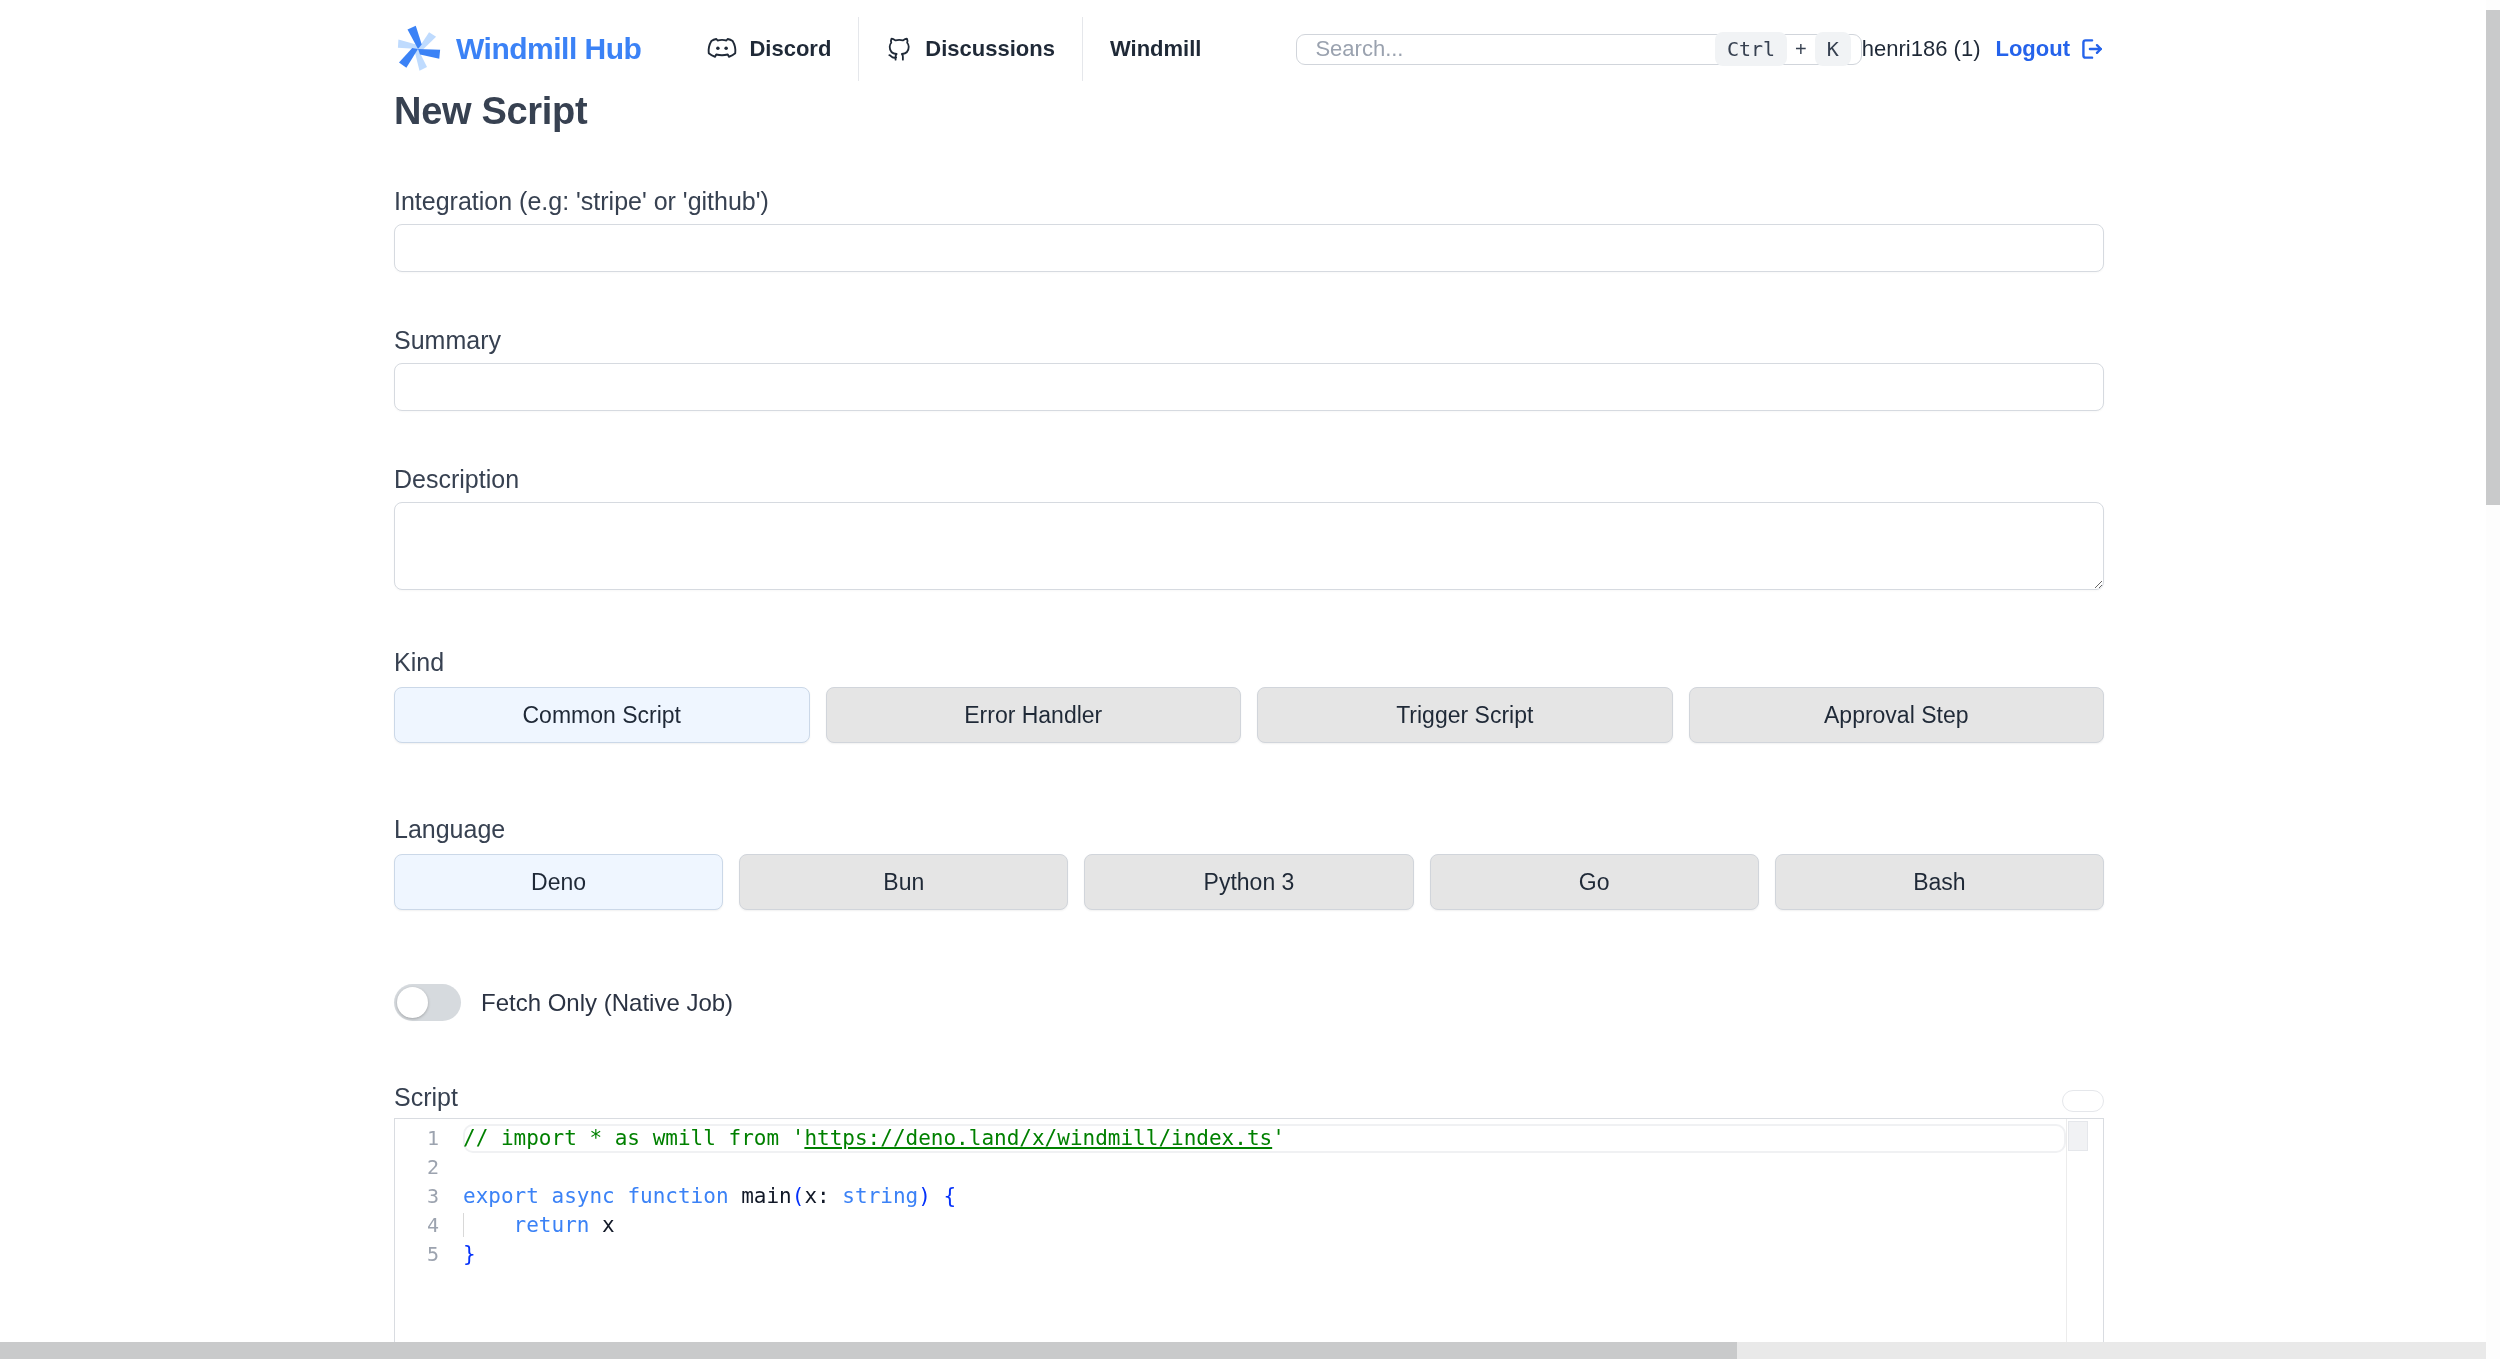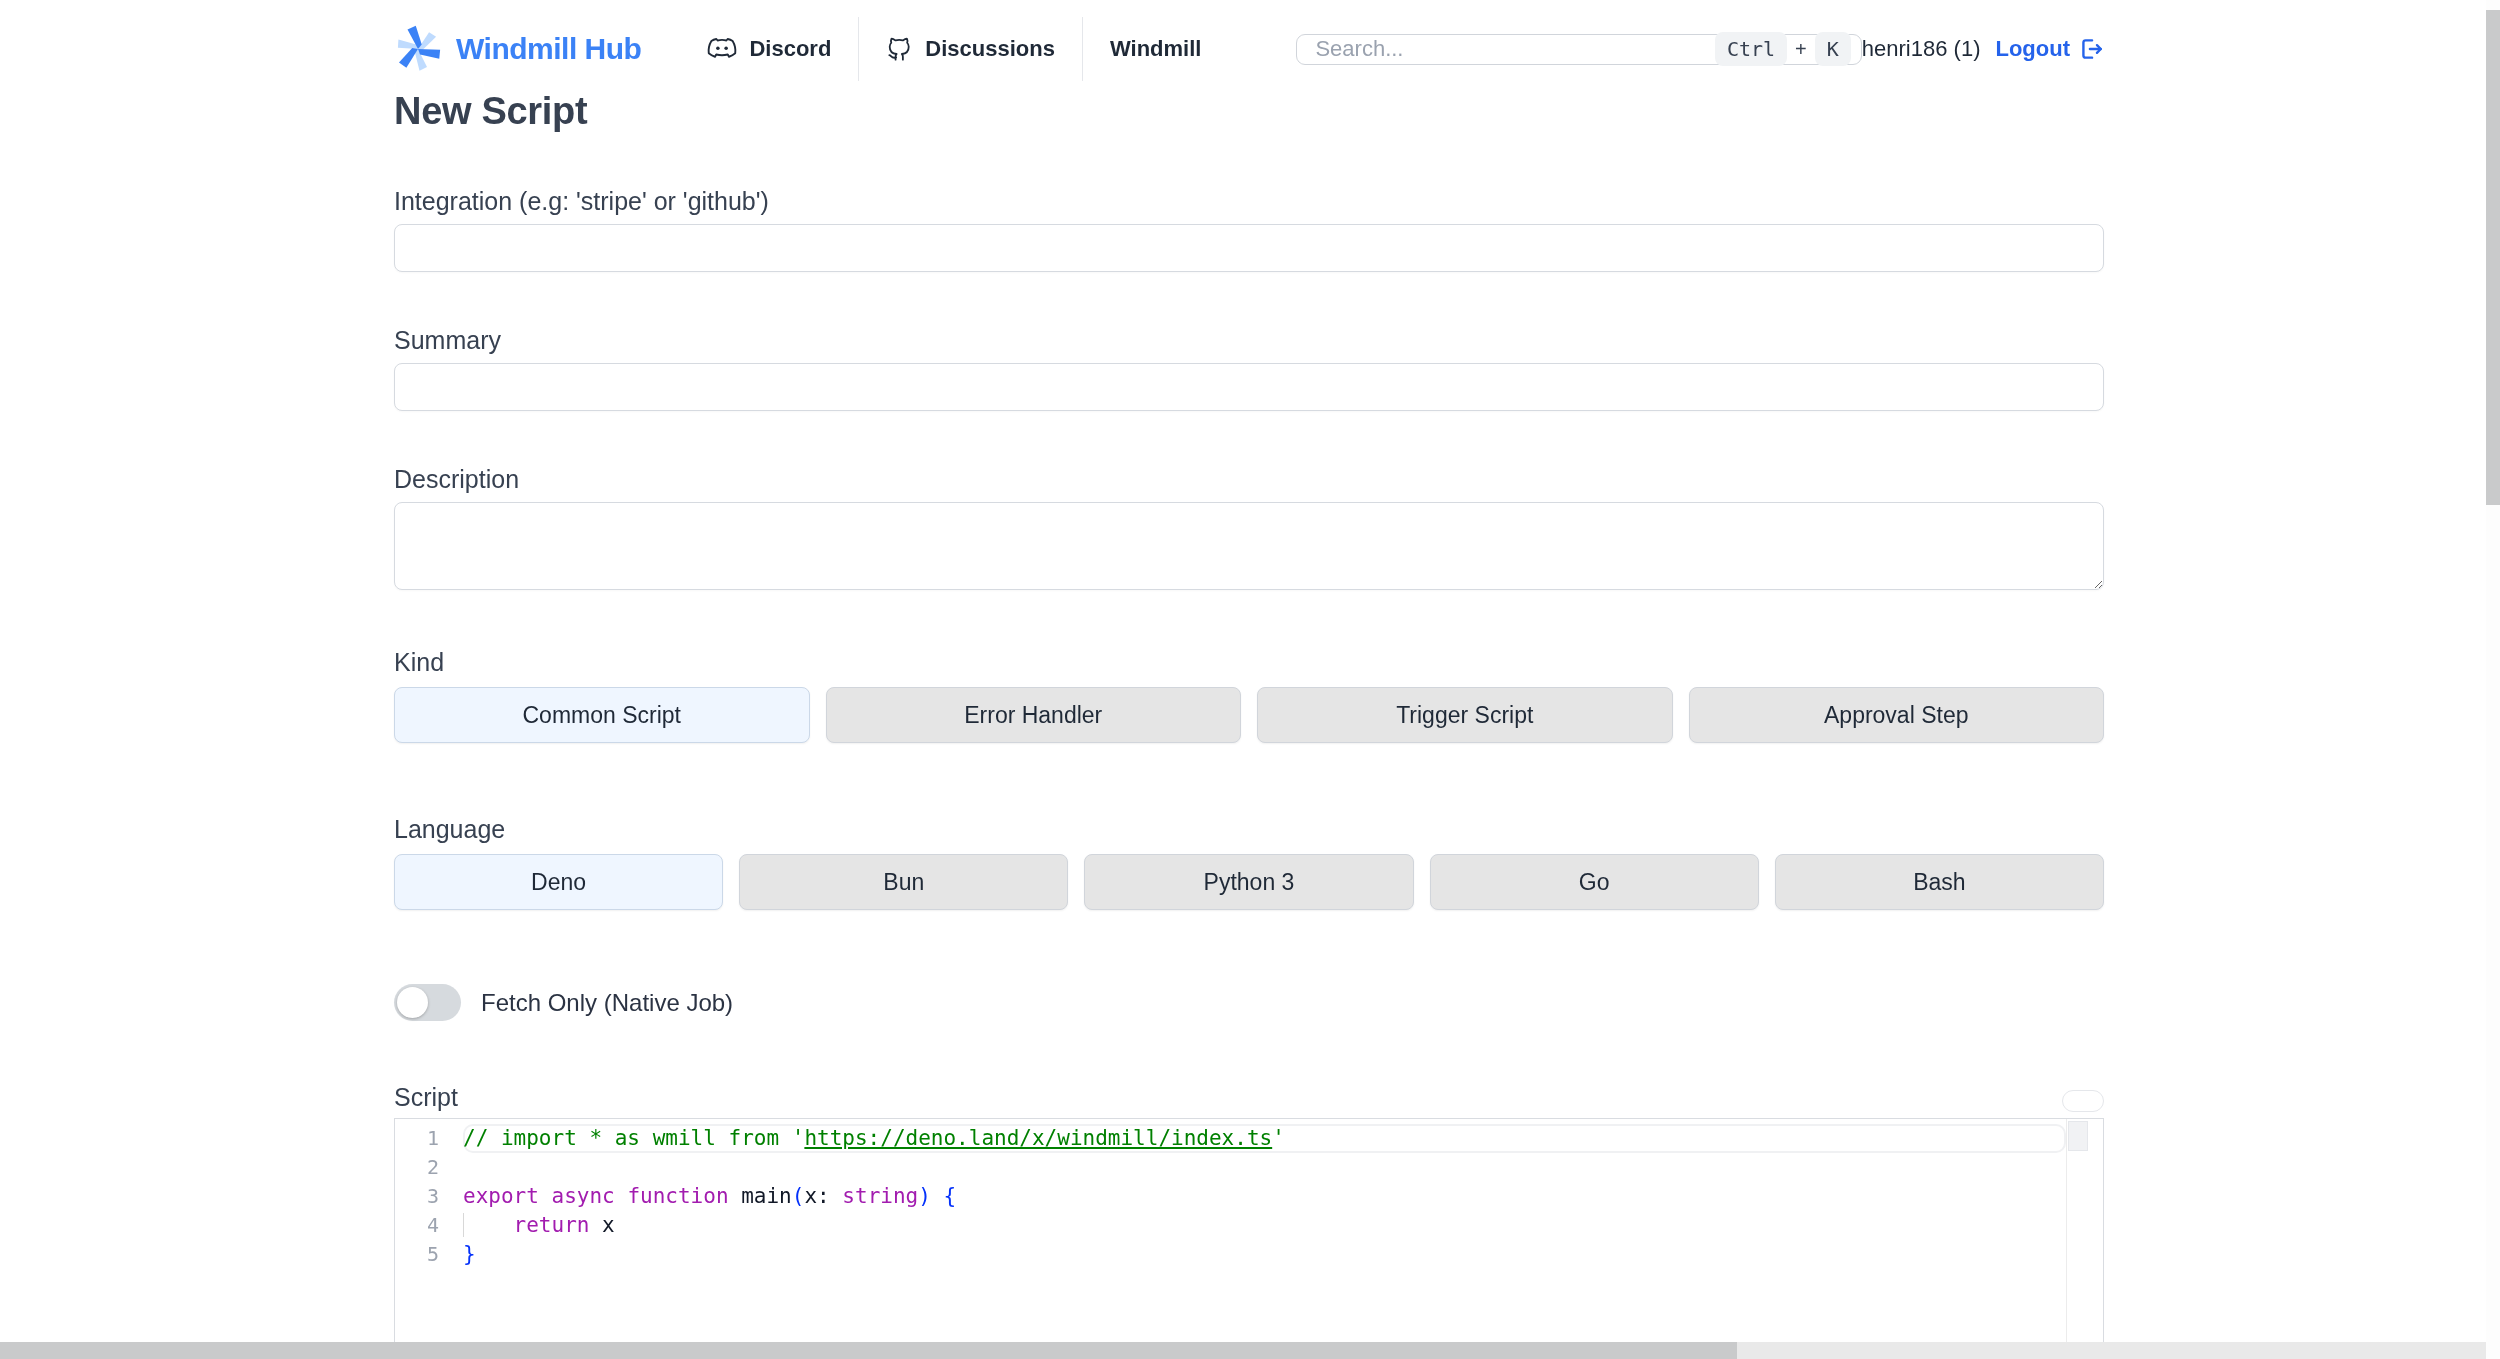--- a/index.html
+++ b/index.html
@@ -62,21 +62,21 @@
                  cursor:pointer; }
   .editor { margin-top:6px; border:1px solid #d9dce1; background:#fff; position:relative; height:620px;
             font-family:"DejaVu Sans Mono", monospace; overflow:hidden; }
   .code-area { position:absolute; left:0; right:37px; top:0; bottom:0; padding-top:5px; }
   .code-line { display:flex; height:29px; line-height:29px; font-size:21px; }
   .line-no { width:44px; text-align:right; color:#9ca3af; font-size:20px; flex:0 0 44px; padding-right:0; }
   .line-content { flex:1; margin-left:24px; white-space:pre; }
   .code-line.current .line-content { box-shadow:inset 0 0 0 2px #f0f1f3;border-radius:10px; }
   .tok-comment { color:#008000; }
   .tok-comment-link { color:#008000; text-decoration:underline; }
-  .tok-keyword { color:#a21caf; }
+  .tok-keyword { color:#3b82f6; }
   .tok-bracket { color:#0431fa; }
   .tok-plain { color:#111827; }
   .tok-indent-guide { box-shadow:inset 1px 0 0 #d8d8d8; }
   .minimap-rail { position:absolute; top:0; right:0; bottom:0; width:37px; border-left:1px solid #ececec;
                   background:#fff; }
   .minimap-thumb { position:absolute; left:1px; top:2px; width:20px; height:30px; background:#f1f2f4;
                    border:1px solid #e5e7eb; }
 
   
   .hscrollbar { position:fixed; left:0; bottom:0; width:2500px; height:17px; background:#e9e9e9; z-index:50; }

